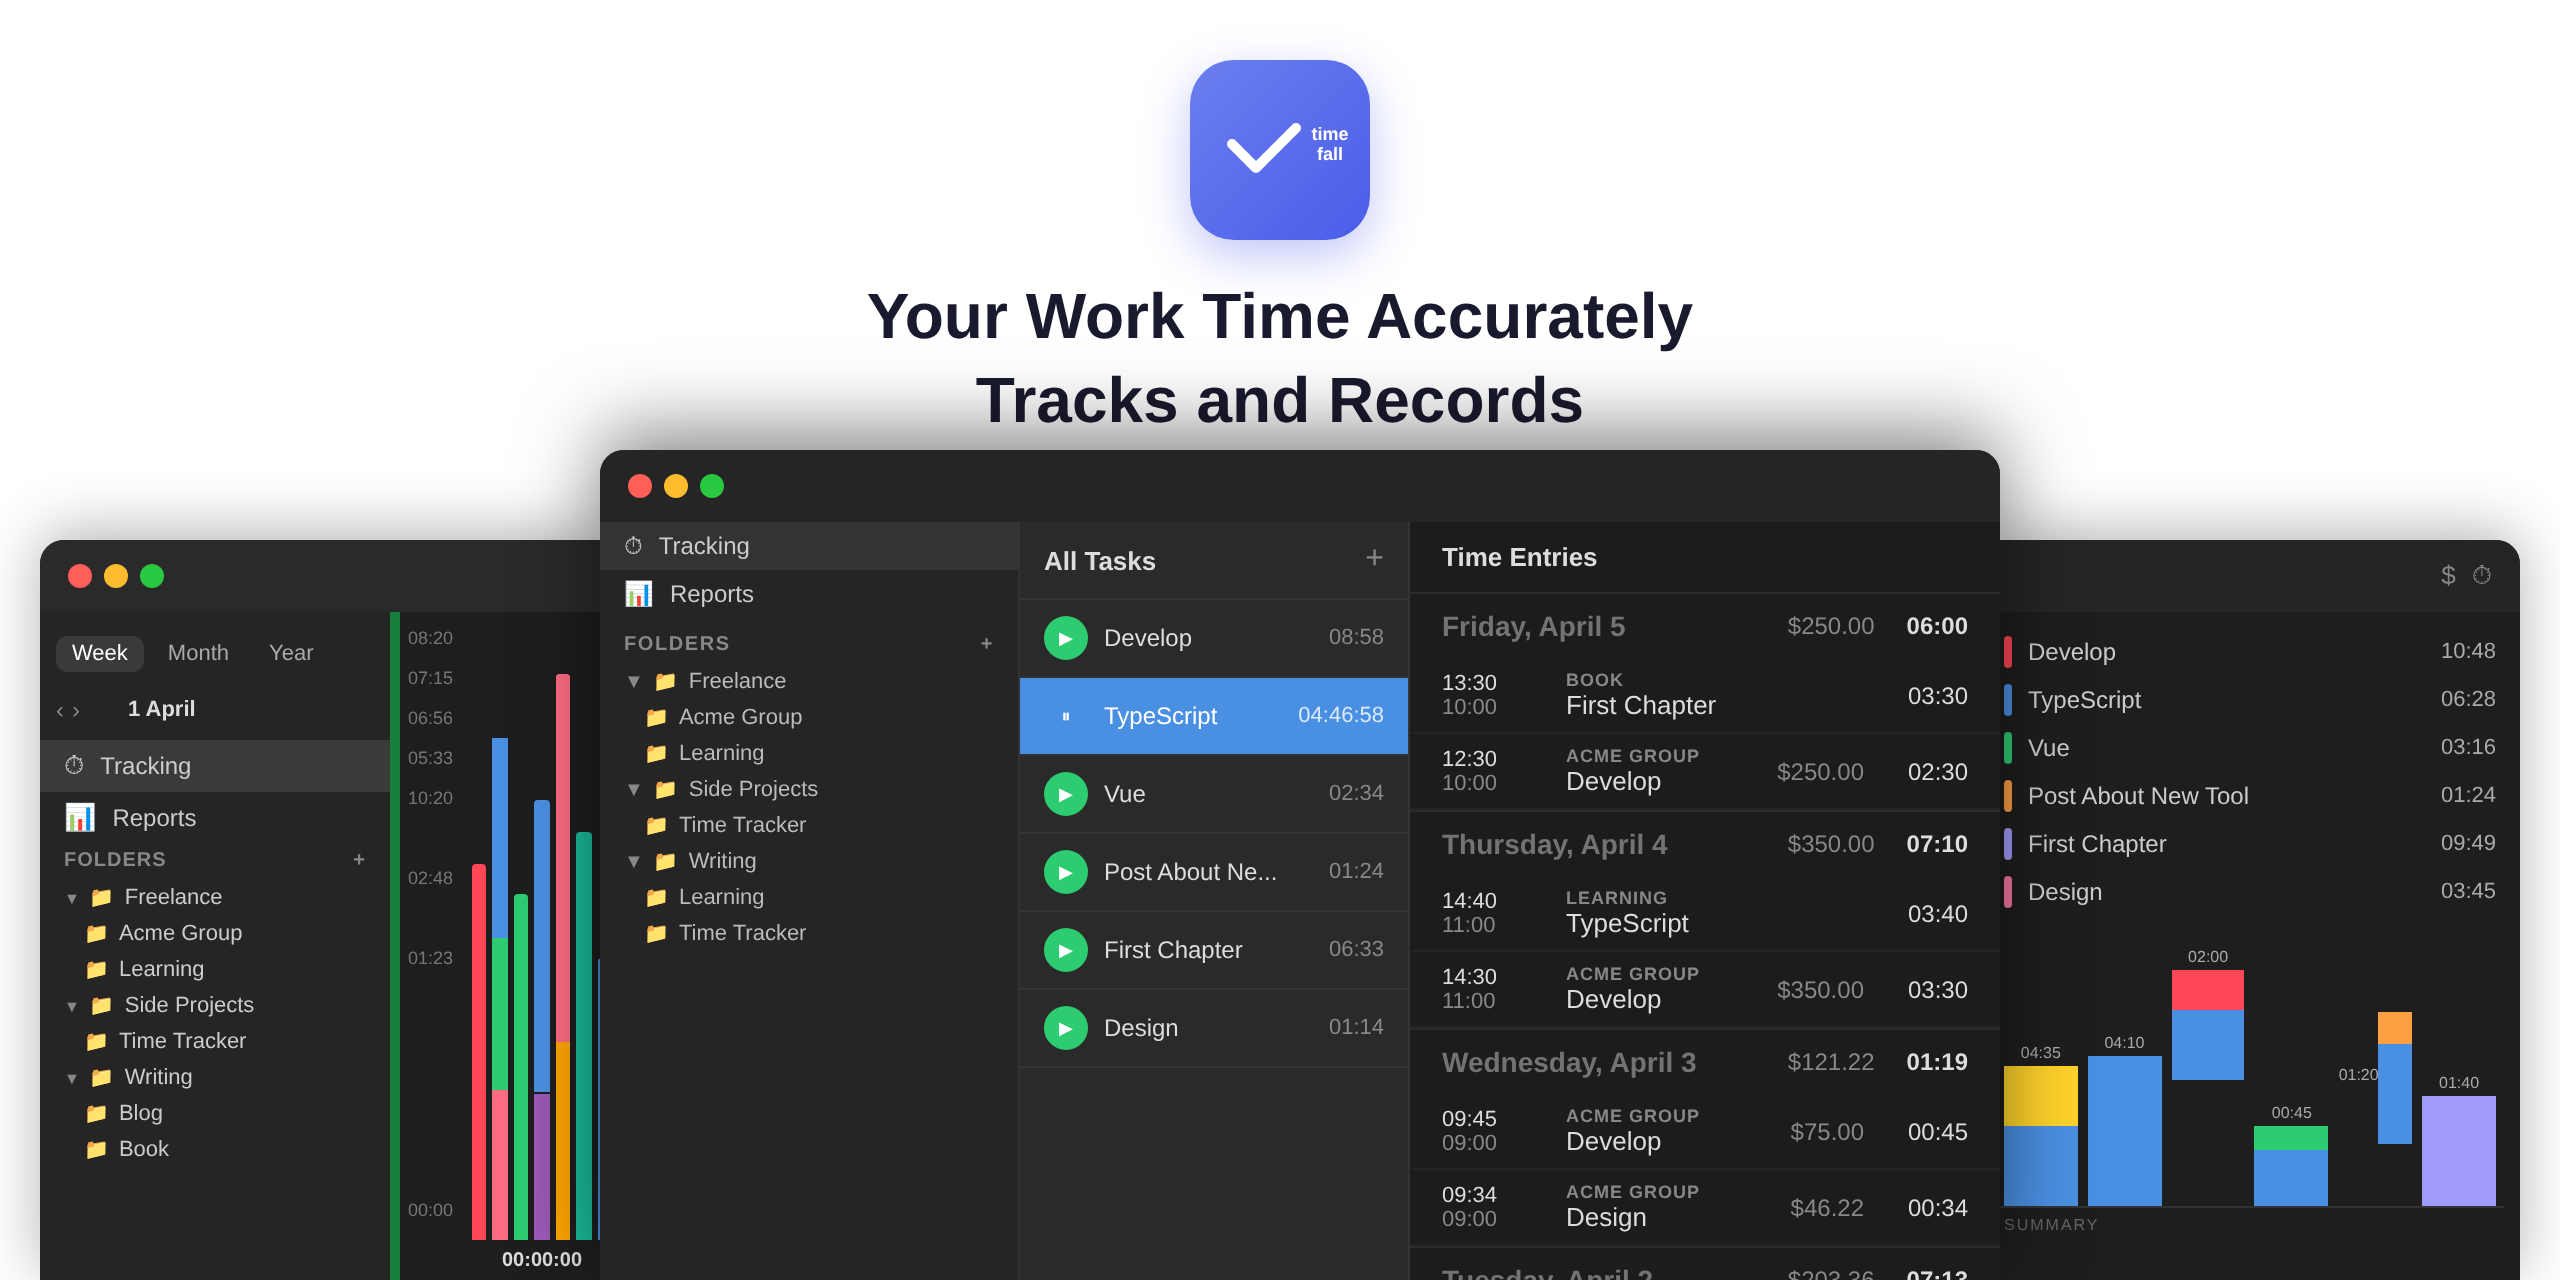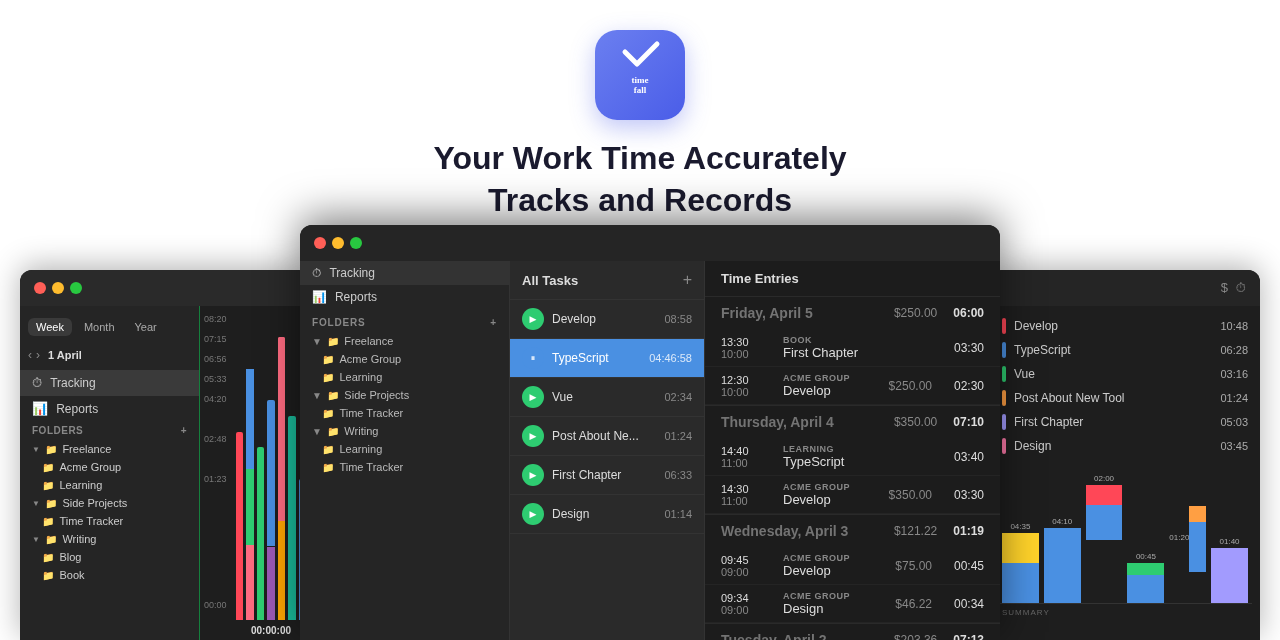--- a/index.html
+++ b/index.html
@@ -28,24 +28,23 @@
       display: flex;
       align-items: center;
       justify-content: center;
       box-shadow: 0 8px 24px rgba(74,93,232,0.35);
     }
     .app-icon-inner {
       position: relative;
       width: 100%;
       height: 100%;
       display: flex;
-      flex-direction: column;
-      align-items: center;
-      justify-content: flex-start;
-      font-family: Liberation Serif, serif;
+      flex-direction: row;
+      align-items: center;
+      justify-content: center;
     }
     .hero-title {
       font-size: 32px;
       font-weight: 800;
       color: #1a1a2e;
       line-height: 1.3;
     }
 
     
     .screenshots {
@@ -123,21 +122,21 @@
       background: #2a2a2a;
     }
     .left-panel-body {
       display: flex;
       height: calc(100% - 36px);
     }
     .left-sidebar {
       width: 180px;
       background: #252525;
       padding: 8px 0;
-      border-right: 1px solid #15803d;
+      border-right: 5px solid #15803d;
     }
     .left-nav-tabs {
       display: flex;
       padding: 4px 8px;
       gap: 4px;
       margin-bottom: 8px;
     }
     .nav-tab {
       padding: 3px 8px;
       border-radius: 6px;
@@ -158,21 +157,21 @@
     }
     .nav-arrow {
       color: #888;
       font-size: 12px;
       cursor: pointer;
     }
     .nav-date {
       color: #ddd;
       font-size: 11px;
       font-weight: 600;
-      margin-left: 4px;
+      margin-left: 20px;
     }
     .folders-header {
       display: flex;
       justify-content: space-between;
       align-items: center;
       padding: 4px 12px;
       color: #888;
       font-size: 10px;
       font-weight: 700;
       letter-spacing: 0.5px;
@@ -544,21 +543,21 @@
         <div class="folder-item indent1">
           <span class="folder-icon">📁</span>
           <span>Book</span>
         </div>
       </div>
       <div class="left-chart">
         <div style="position:absolute;top:8px;left:4px;color:#777;font-size:9px;">08:20</div>
         <div style="position:absolute;top:28px;left:4px;color:#777;font-size:9px;">07:15</div>
         <div style="position:absolute;top:48px;left:4px;color:#777;font-size:9px;">06:56</div>
         <div style="position:absolute;top:68px;left:4px;color:#777;font-size:9px;">05:33</div>
-        <div style="position:absolute;top:88px;left:4px;color:#777;font-size:9px;">04:20</div>
+        <div style="position:absolute;top:88px;left:4px;color:#777;font-size:9px;">10:20</div>
         <div style="position:absolute;top:128px;left:4px;color:#777;font-size:9px;">02:48</div>
         <div style="position:absolute;top:168px;left:4px;color:#777;font-size:9px;">01:23</div>
         <div style="position:absolute;bottom:30px;left:4px;color:#777;font-size:9px;">00:00</div>
         <div style="position:absolute;bottom:0;left:36px;right:4px;top:0;display:flex;align-items:flex-end;gap:3px;padding-bottom:20px;">
           <div style="flex:1;background:#ff4757;height:60%;border-radius:2px 2px 0 0;"></div>
           <div style="flex:1;background:#ffa502;height:80%;border-radius:2px 2px 0 0;">
             <div style="height:40%;background:#4a90e2;"></div>
             <div style="height:30%;background:#2ecc71;"></div>
             <div style="height:30%;background:#ff6b81;"></div>
           </div>
@@ -838,21 +837,21 @@
           <span class="summary-time">03:16</span>
         </div>
         <div class="summary-item">
           <div class="summary-color" style="background:#ff9f43;"></div>
           <span class="summary-name">Post About New Tool</span>
           <span class="summary-time">01:24</span>
         </div>
         <div class="summary-item">
           <div class="summary-color" style="background:#a29bfe;"></div>
           <span class="summary-name">First Chapter</span>
-          <span class="summary-time">05:03</span>
+          <span class="summary-time">09:49</span>
         </div>
         <div class="summary-item">
           <div class="summary-color" style="background:#fd79a8;"></div>
           <span class="summary-name">Design</span>
           <span class="summary-time">03:45</span>
         </div>
       </div>
 
       <div class="summary-bars-section">
         <div style="display:flex;align-items:flex-end;gap:5px;height:130px;padding:0 4px;border-bottom:1px solid #333;">

